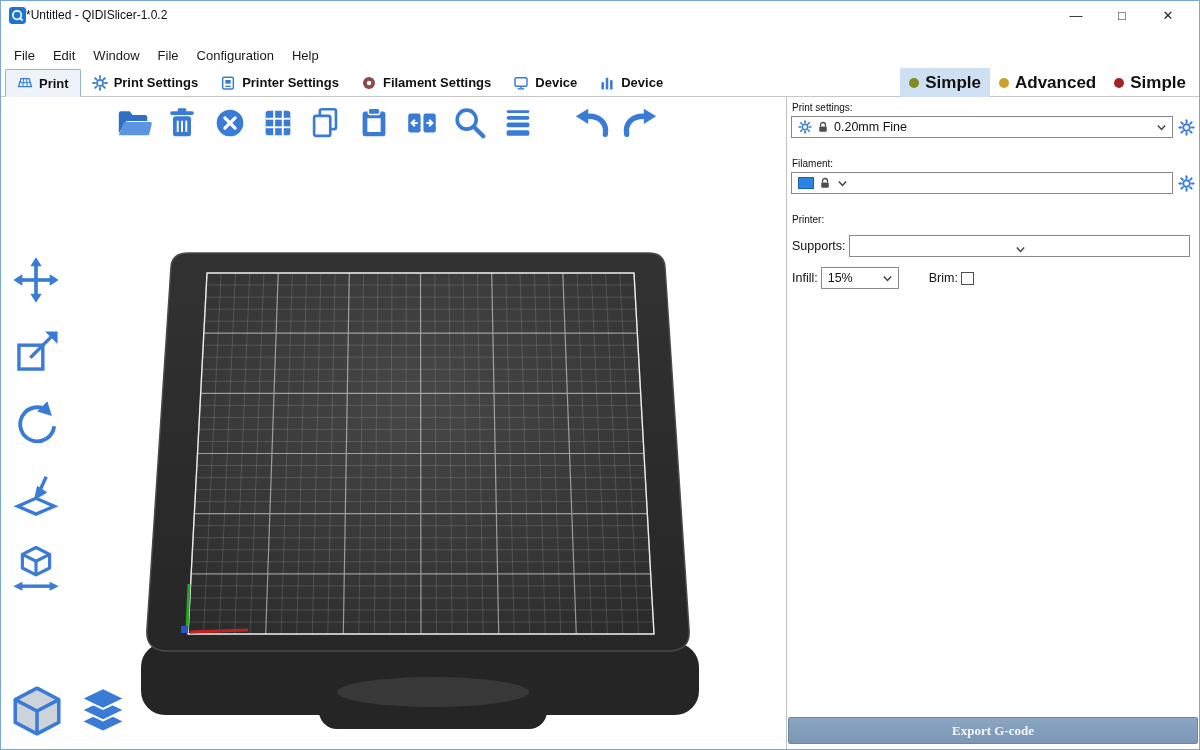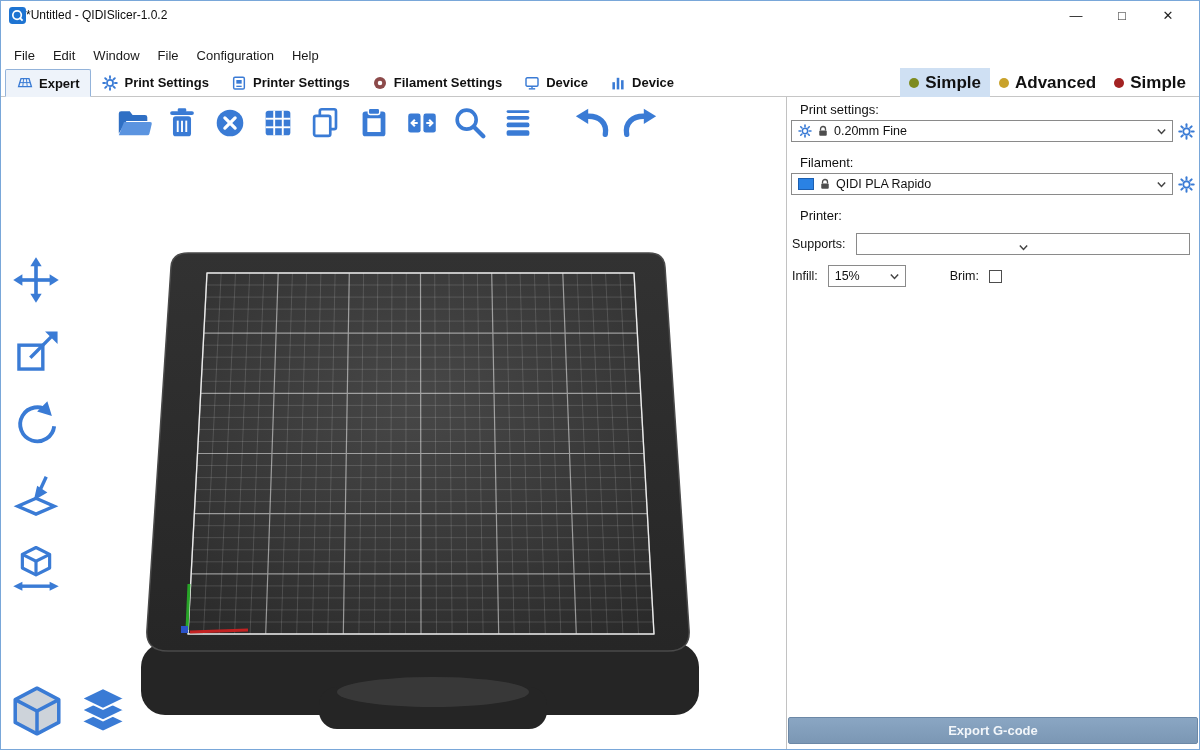--- a/index.html
+++ b/index.html
@@ -45,41 +45,41 @@
   .left-toolbar { position:absolute; left:8px; top:156px; display:flex; flex-direction:column; gap:18px; }
   .lbtn { width:54px; height:54px; background:none; border:none; padding:2px; cursor:pointer; }
   .lbtn svg { width:50px; height:50px; display:block; }
 
   .bottom-toolbar { position:absolute; left:8px; bottom:10px; display:flex; gap:10px; align-items:flex-end; }
   .bbtn { width:56px; height:56px; background:none; border:none; padding:0; cursor:pointer; }
   .bbtn svg { width:56px; height:56px; display:block; }
 
   
   .sidebar { flex:1; position:relative; padding:3px 3px 40px 4px; background:#fff; }
-  .field-label { font-size:13px; color:#111; margin:2px 0 3px 9px; }
-  .combo-row { display:flex; align-items:center; gap:5px; margin-bottom:13px; }
+  .field-label { font-size:10px; color:#111; margin:2px 0 3px 1px; }
+  .combo-row { display:flex; align-items:center; gap:5px; margin-bottom:20px; }
   .combo { flex:1; height:22px; border:1px solid #8a8a8a; background:#fff; display:flex;
     align-items:center; gap:5px; padding:0 4px 0 6px; font-size:12.5px; color:#111; cursor:default; }
   .combo .cval { flex:1; white-space:nowrap; overflow:hidden; }
   .cicon { width:14px; height:14px; flex:0 0 auto; }
   .cicon.blue { color:#3a7bd5; }
   .cicon.dark { color:#4d4d4d; width:12px; height:12px; }
   .carrow { width:13px; height:13px; color:#444; flex:0 0 auto; }
   .gear-btn { width:18px; height:18px; background:none; border:none; padding:0; color:#3a7bd5; cursor:pointer; flex:0 0 auto; }
   .gear-btn svg { width:17px; height:17px; display:block; }
   .swatch { width:16px; height:12px; border:1px solid #1d5fb0; flex:0 0 auto; }
-  .inline-row { display:flex; align-items:center; margin:10px 0 5px 1px; gap:10px; }
+  .inline-row { display:flex; align-items:center; margin:10px 0 5px 1px; gap:3px; }
   .flabel { font-size:12.5px; color:#111; white-space:nowrap; }
   .combo.small { flex:0 0 78px; }
   .combo.supports { margin-right:6px;flex-direction:column; }
   .brim-gap { width:24px; }
   .checkbox { width:13px; height:13px; border:1px solid #4d4d4d; background:#fff; display:inline-block; cursor:pointer; }
   .export-btn { position:absolute; left:1px; right:1px; bottom:5px; height:27px;
     background:linear-gradient(#8aa6c3,#7b97b4); border:1px solid #6c88a6; border-radius:2px;
-    color:#f2f6fa; font-weight:700; font-size:13px; font-family:Liberation Sans, sans-serif; cursor:pointer; }
+    color:#f2f6fa; font-weight:700; font-size:13px; font-family:Liberation Serif, serif; cursor:pointer; }
 </style>
 </head>
 <body>
 
 <svg width="0" height="0" style="position:absolute">
   <defs>
     <symbol id="sym-gear" viewBox="0 0 24 24">
       <circle cx="12" cy="12" r="4.6" fill="none" stroke="currentColor" stroke-width="2.6"></circle>
       <g stroke="currentColor" stroke-width="2.8" stroke-linecap="round">
         <line x1="12" y1="1.8" x2="12" y2="4.6"></line>
@@ -133,21 +133,21 @@
   </div>
 
   <div class="tabbar">
     <div class="tab active">
       <svg class="tab-ic" viewBox="0 0 20 20">
         <polygon points="5,4.5 15,4.5 18,14.5 2,14.5" fill="none" stroke="#3a7bd5" stroke-width="1.7"></polygon>
         <line x1="8.3" y1="4.5" x2="7.2" y2="14.5" stroke="#3a7bd5" stroke-width="1.2"></line>
         <line x1="11.7" y1="4.5" x2="12.8" y2="14.5" stroke="#3a7bd5" stroke-width="1.2"></line>
         <line x1="3.7" y1="9.5" x2="16.4" y2="9.5" stroke="#3a7bd5" stroke-width="1.2"></line>
       </svg>
-      <span>Expert</span>
+      <span>Print</span>
     </div>
     <div class="tab">
       <svg class="tab-ic" style="color:#3a7bd5">
           <use href="#sym-gear"></use>
         </svg>
       <span>Print Settings</span>
     </div>
     <div class="tab">
       <svg class="tab-ic" style="color:#3a7bd5">
           <use href="#sym-printer"></use>
@@ -412,21 +412,20 @@
         </button>
       </div>
 
       <div class="field-label">Filament:</div>
       <div class="combo-row">
         <div class="combo">
           <span class="swatch" style="background: rgb(42, 130, 228);"></span>
           <svg class="cicon dark">
               <use href="#sym-lock"></use>
             </svg>
-          <span class="cval">QIDI PLA Rapido</span>
           <svg class="carrow">
               <use href="#sym-chevron"></use>
             </svg>
         </div>
         <button class="gear-btn">
           <svg>
               <use href="#sym-gear"></use>
             </svg>
         </button>
       </div>

